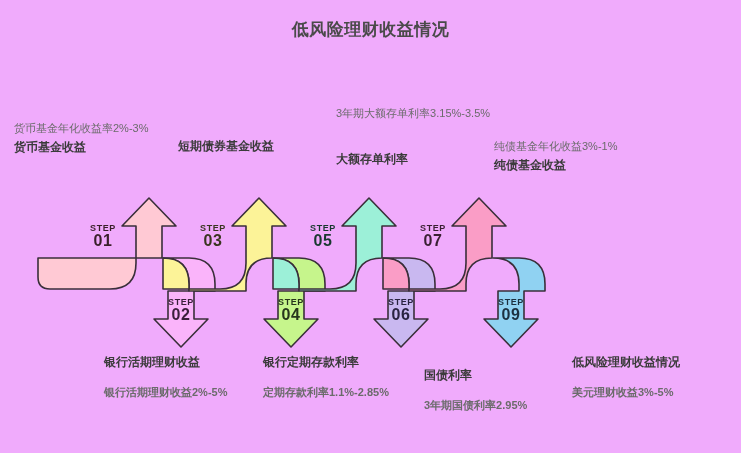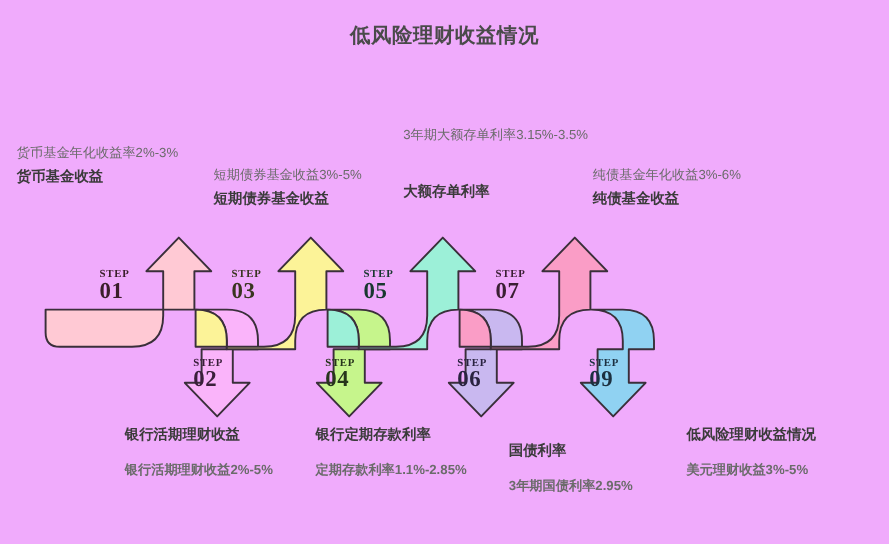--- a/index.html
+++ b/index.html
@@ -14,26 +14,25 @@
   #chart-title {
     position: absolute; top: 18px; left: 0; width: 741px;
     text-align: center;
     font-size: 17px; font-weight: bold; color: #4a4a4a;
     letter-spacing: 0.5px;
   }
 
   #ribbon-svg { position: absolute; top: 0; left: 0; width: 741px; height: 453px; }
 
   .step-badge {
-    position: absolute; text-align: left; pointer-events: none;
+    position: absolute; text-align: center; pointer-events: none;
     line-height: 1.05;
-    font-family: Liberation Serif, serif;
   }
   .step-word { font-size: 9px; font-weight: bold; letter-spacing: 0.6px; }
-  .step-num  { font-size: 19px; font-weight: bold; letter-spacing: 0.5px; }
+  .step-num  { font-size: 16px; font-weight: bold; letter-spacing: 0.5px; }
 
   .label-block { position: absolute; text-align: left; }
   .label-title {
     font-size: 12px; font-weight: bold; color: #3b3b3b; line-height: 1.25;
   }
   .label-desc {
     font-size: 11px; color: #6b6b6b; line-height: 1.3;
   }
   .label-block.top .label-desc { margin-bottom: 5px; }
   .label-block.bottom .label-desc { margin-top: 15px; font-weight: bold; }
@@ -204,31 +203,30 @@
     <div class="step-word">STEP</div>
     <div class="step-num">09</div>
   </div>
 
   <div class="label-block top" style="left:14px; top:121px; width:172px;">
     <div class="label-desc" style="color: rgb(107, 107, 107);">货币基金年化收益率2%-3%</div>
     <div class="label-title" style="color: rgb(59, 59, 59);">货币基金收益</div>
   </div>
 
   <div class="label-block top" style="left:178px; top:139px; width:162px;">
-    <div class="label-desc" style="color: rgb(107, 107, 107);">短期债券基金收益3%-5%</div>
     <div class="label-title" style="color: rgb(59, 59, 59);">短期债券基金收益</div>
   </div>
 
   <div class="label-block top" style="left:336px; top:106px; width:175px;">
     <div class="label-desc" style="color: rgb(107, 107, 107);">3年期大额存单利率3.15%-3.5%</div>
     <div class="label-title" style="color: rgb(59, 59, 59); margin-top: 32px;">大额存单利率</div>
   </div>
 
   <div class="label-block top" style="left:494px; top:139px; width:172px;">
-    <div class="label-desc" style="color: rgb(107, 107, 107);">纯债基金年化收益3%-6%</div>
+    <div class="label-desc" style="color: rgb(107, 107, 107);">纯债基金年化收益3%-1%</div>
     <div class="label-title" style="color: rgb(59, 59, 59);">纯债基金收益</div>
   </div>
 
   <div class="label-block bottom" style="left:104px; top:355px; width:155px;">
     <div class="label-title" style="color: rgb(59, 59, 59);">银行活期理财收益</div>
     <div class="label-desc" style="color: rgb(107, 107, 107);">银行活期理财收益2%-5%</div>
   </div>
 
   <div class="label-block bottom" style="left:263px; top:355px; width:156px;">
     <div class="label-title" style="color: rgb(59, 59, 59);">银行定期存款利率</div>

